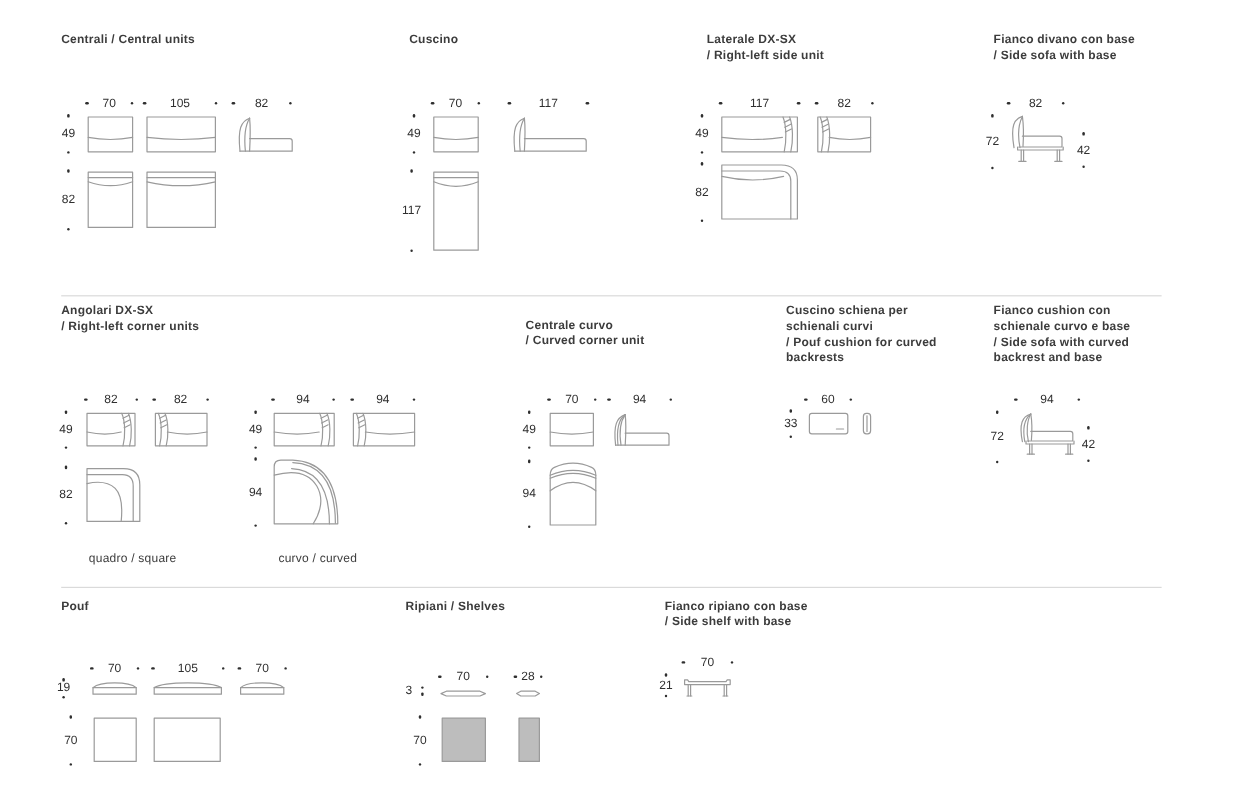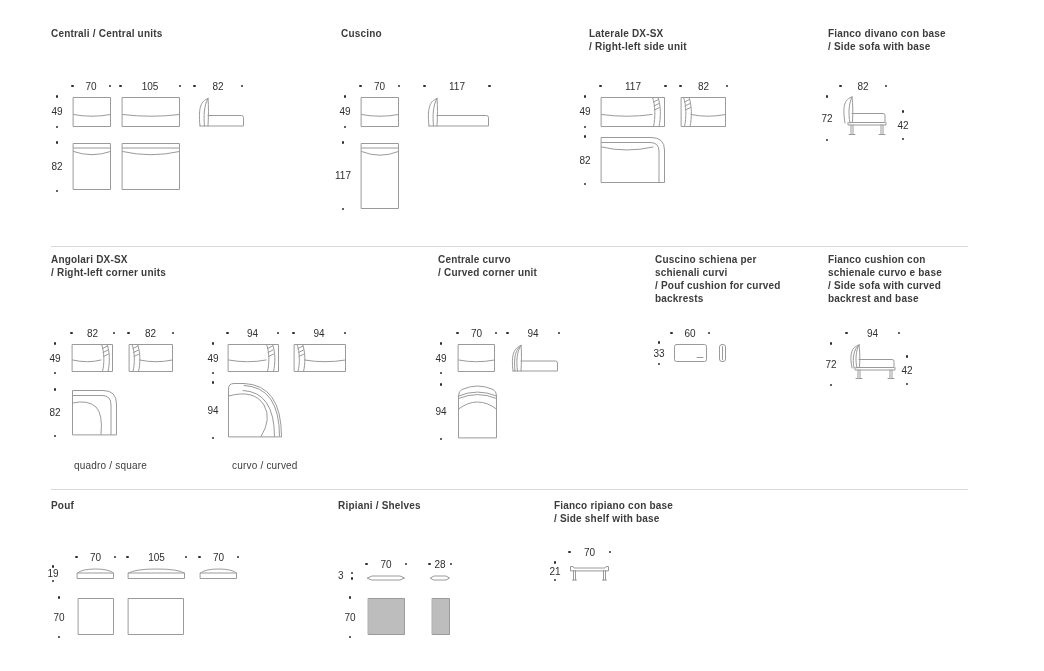--- a/index.html
+++ b/index.html
@@ -236,21 +236,21 @@
     <svg class="abs draw" style="left:228px;top:383px" width="54" height="54">
       <path d="M0.5,53.5 L0.5,6 Q0.5,0.5 6,0.5 L16,0.5 Q53.5,2 53.5,53.5 Z"></path>
       <path d="M16,2.5 Q51.5,4 51.5,53"></path>
       <path d="M15,7.5 Q46.5,9 46.5,53.5"></path>
       <path d="M0.5,13 Q26,6 36,22 Q44,36 33,53.5"></path>
     </svg>
     <div class="abs sublabel" style="left:209px;top:460px">curvo / curved</div>
   </div>
 
   <div>
-    <div class="abs title" style="left:438px;top:253px">
+    <div class="abs title" style="left:438px;top:265px">
       <span>Centrale curvo</span>
       <span>/ Curved corner unit</span>
     </div>
     <div class="abs dim-h" style="left:456px;top:327px;width:41px">
         <span class="num">70</span>
       </div>
     <div class="abs dim-h" style="left:506px;top:327px;width:54px">
         <span class="num">94</span>
       </div>
     <div class="abs dim-v" style="left:432px;top:342px;height:32px">

